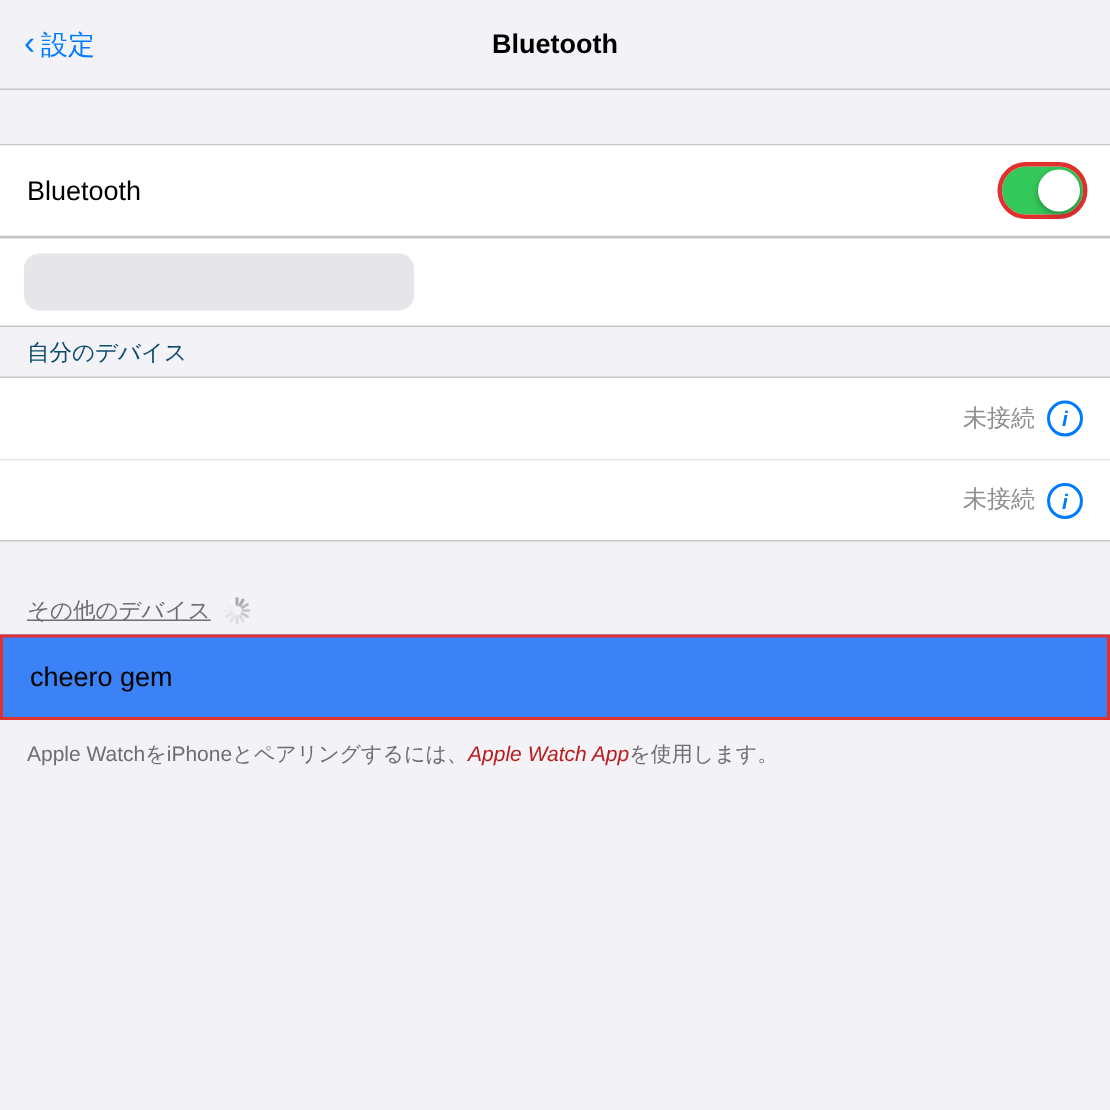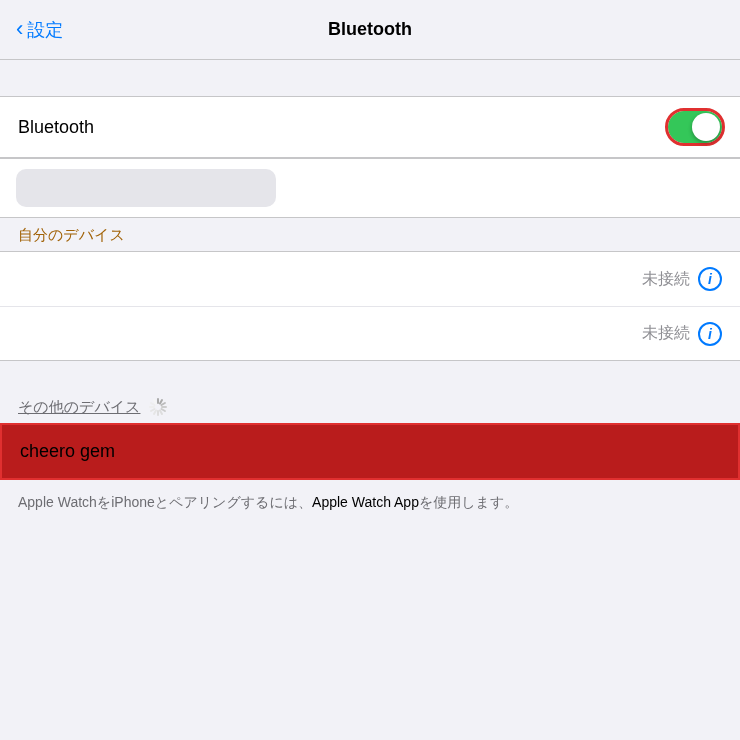--- a/index.html
+++ b/index.html
@@ -112,21 +112,21 @@
       width: 260px;
       display: flex;
       align-items: center;
       padding: 0 12px;
     }
 
     
     .section-header {
       padding: 8px 18px 6px 18px;
       font-size: 15px;
-      color: #a16207;
+      color: #0c4a6e;
     }
 
     
     .device-row {
       display: flex;
       align-items: center;
       justify-content: flex-end;
       padding: 14px 18px;
       background: #fff;
       min-height: 54px;
@@ -165,21 +165,21 @@
       padding: 8px 18px 6px 18px;
       font-size: 15px;
       color: #6d6d72;
       gap: 8px;
       text-decoration: underline;
     }
 
     
     .highlight-row {
       border: 2px solid #e03030;
-      background: #b91c1c;
+      background: #3b82f6;
       padding: 16px 18px;
       min-height: 56px;
       display: flex;
       align-items: center;
     }
 
     .highlight-row-label {
       font-size: 18px;
       font-weight: 400;
       color: #000;
@@ -187,21 +187,22 @@
 
     
     .footer-note {
       padding: 12px 18px;
       font-size: 14px;
       color: #6d6d72;
       line-height: 1.5;
     }
 
     .footer-link {
-      color: #000000;
+      color: #b91c1c;
+      font-style: italic;
     }
   </style>
 </head>
 <body>
 
 <div class="nav-bar">
   <div class="nav-back">
     <span class="nav-back-chevron">‹</span>
     <span>設定</span>
   </div>

